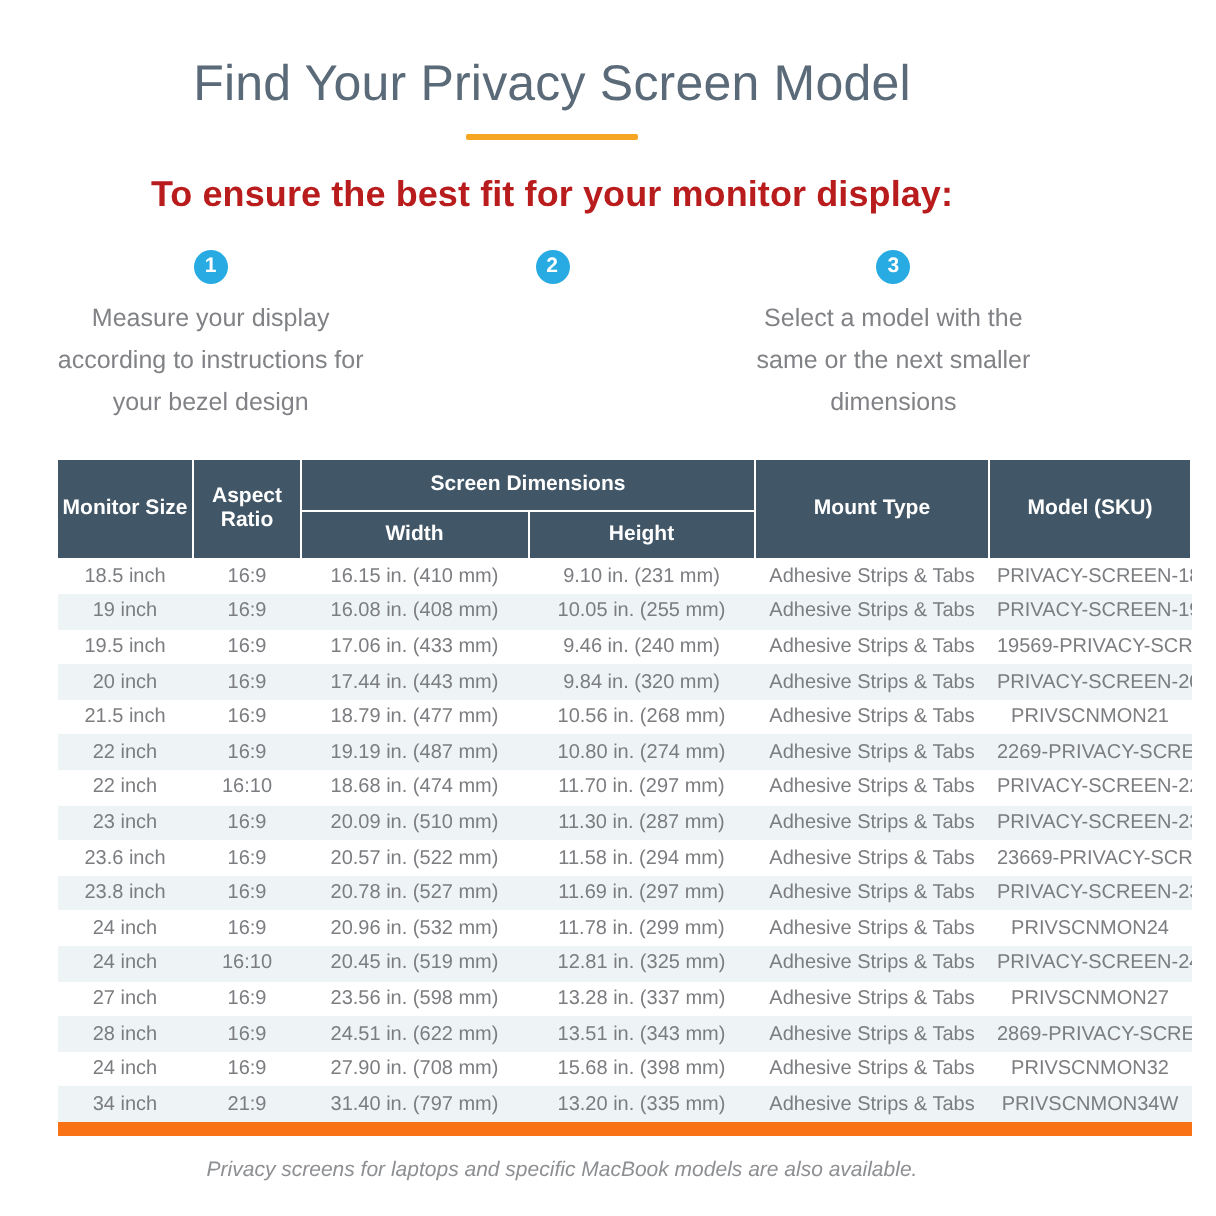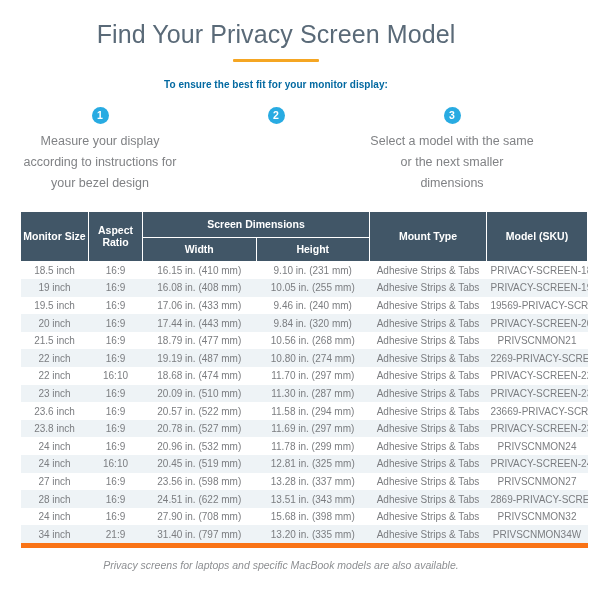--- a/index.html
+++ b/index.html
@@ -13,21 +13,21 @@
     background: #ffffff;
     font-family: "Liberation Sans", sans-serif;
     color: #6d6e71;
     overflow: hidden;
   }
 
   .page {
     width: 552px;
     height: 608px;
     position: relative;
-    padding: 0;
+    padding: 8px;
   }
 
   
   .title {
     text-align: center;
     font-size: 25px;
     font-weight: 400;
     color: #5a6a78;
     letter-spacing: 0.1px;
     padding-top: 21px;
@@ -39,23 +39,23 @@
     margin-top: 10px;
   }
   .divider {
     width: 86px;
     height: 3px;
     background: #f5a623;
     border-radius: 1px;
   }
   .subtitle {
     text-align: center;
-    font-size: 10px;
+    font-size: 18px;
     font-weight: bold;
-    color: #0369a1;
+    color: #b91c1c;
     margin-top: 17px;
     letter-spacing: 0.05px;
   }
 
   
   .steps {
     display: flex;
     margin-top: 15px;
     padding: 0 12px;
   }
@@ -112,21 +112,21 @@
     font-size: 10px;
     color: #7b7d80;
     padding: 3.3px 4px;
     border: none;
     line-height: 11px;
     white-space: nowrap;
     overflow: hidden;
   }
   table.spec tbody tr:nth-child(even) { background: #eef3f6; }
   table.spec tbody tr:nth-child(odd)  { background: #ffffff; }
-  table.spec tbody tr:last-child td { border-bottom: 5px solid #f97316; }
+  table.spec tbody tr:last-child td { border-bottom: 7px solid #f97316; }
 
   .c-size   { width: 68px;  text-align: center; }
   .c-ratio  { width: 54px;  text-align: center; }
   .c-width  { width: 117px; text-align: center; }
   .c-height { width: 111px; text-align: center; }
   .c-mount  { width: 117px; text-align: center; margin-left: 24px; }
   .c-model  { width: 101px; text-align: center; }
 
   
   .footnote {

